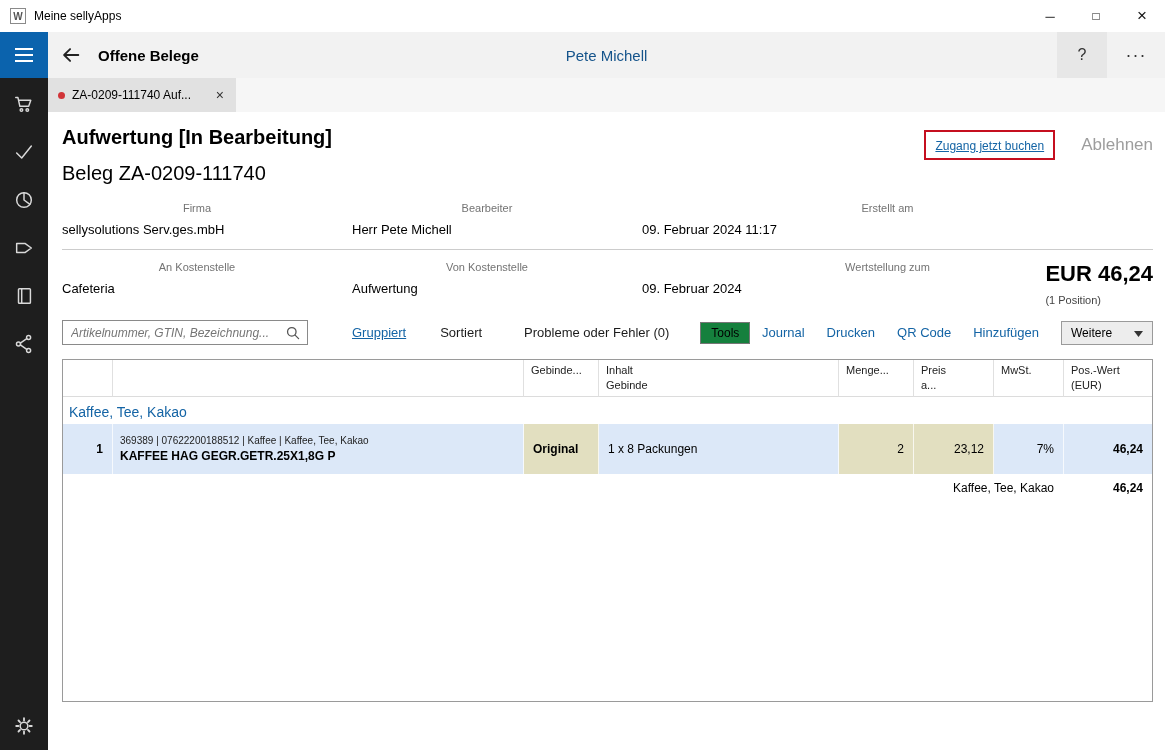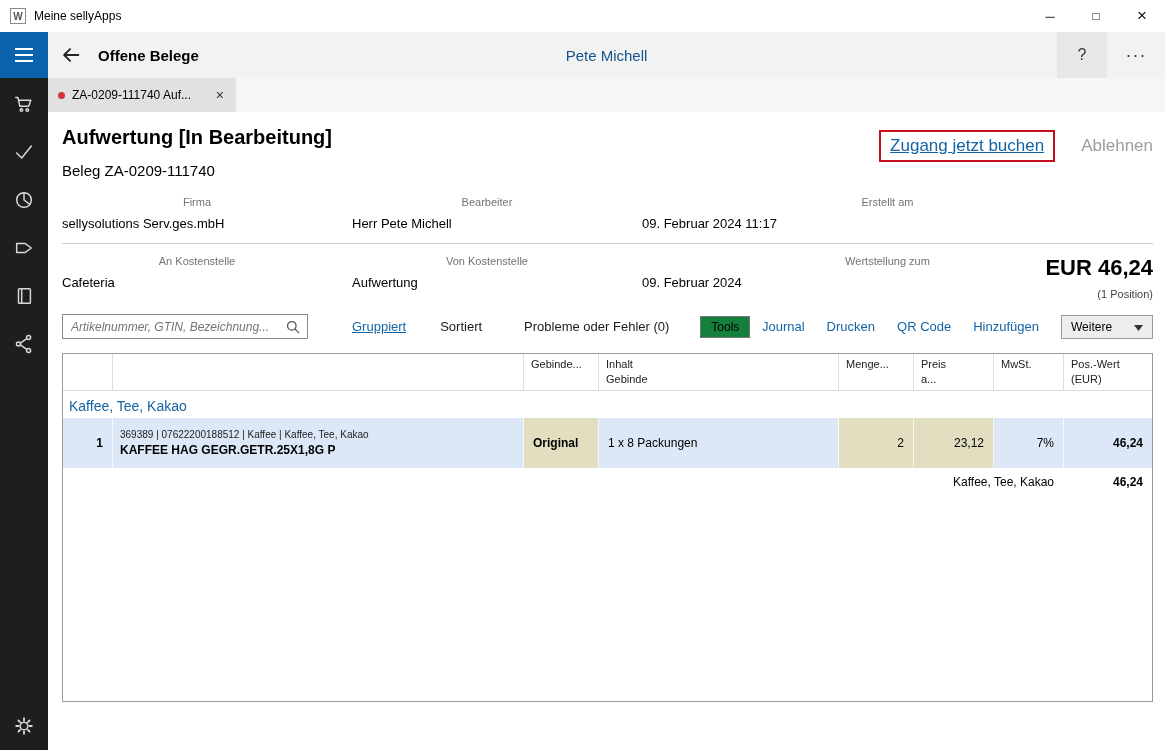--- a/index.html
+++ b/index.html
@@ -43,33 +43,33 @@
   .tab { width:188px; background:#e1e1e1; display:flex; align-items:center; padding:0 10px; gap:7px; font-size:12px; cursor:pointer; }
   .tab-dot { width:7px; height:7px; border-radius:50%; background:#d13438; flex-shrink:0; }
   .tab-label { flex:1; white-space:nowrap; overflow:hidden; }
   .tab-close { font-size:14px; color:#333; padding:0 2px; cursor:pointer; }
 
   
   .content { flex:1; background:#fff; padding:0 12px 0 14px; display:flex; flex-direction:column; min-height:0; }
 
   .doc-head { display:flex; justify-content:space-between; margin-top:14px; }
   .doc-title { font-size:20px; font-weight:bold; }
-  .doc-beleg { font-size:15px; margin-top:13px; }
+  .doc-beleg { font-size:20px; margin-top:13px; }
   .doc-actions { display:flex; align-items:center; gap:26px; margin-top:4px; align-self:flex-start; }
   .book-wrap { border:2px solid #c50f1f; padding:4px 9px; }
-  .book-link { color:#1464a5; font-size:17px; text-decoration:underline; cursor:pointer; }
+  .book-link { color:#1464a5; font-size:12px; text-decoration:underline; cursor:pointer; }
   .reject-link { color:#9d9d9d; font-size:17px; cursor:pointer; }
 
   .fields { margin-top:17px; }
   .field-row { display:grid; grid-template-columns:290px 290px 1fr; position:relative; }
   .field { padding-right:20px; }
   .field .flabel { font-size:11px; color:#737373;text-align:center; }
   .field .fvalue { font-size:13px; margin-top:8px; }
   .divider { border-bottom:1px solid #cccccc; margin:12px 0 11px; }
-  .total { position:absolute; right:0; top:0; text-align:right; }
+  .total { position:absolute; right:0; top:0; text-align:left; }
   .total-amount { font-size:22px; font-weight:bold; }
   .total-pos { font-size:11px; color:#444; margin-top:7px; }
 
   
   .toolbar { display:flex; align-items:center; margin-top:24px; flex-shrink:0; }
   .searchbox { width:246px; height:25px; border:1px solid #8a8a8a; display:flex; align-items:center; padding:0 6px 0 8px; background:#fff; }
   .searchbox input { border:none; outline:none; flex:1; font-size:12px; font-style:italic; color:#555; background:transparent; font-family:inherit; min-width:0; }
   .search-icon { display:flex; cursor:pointer; }
   .search-icon svg { stroke:#555; fill:none; stroke-width:1.6; stroke-linecap:round; }
   .tb-link { color:#1464a5; font-size:13px; cursor:pointer; white-space:nowrap; }

